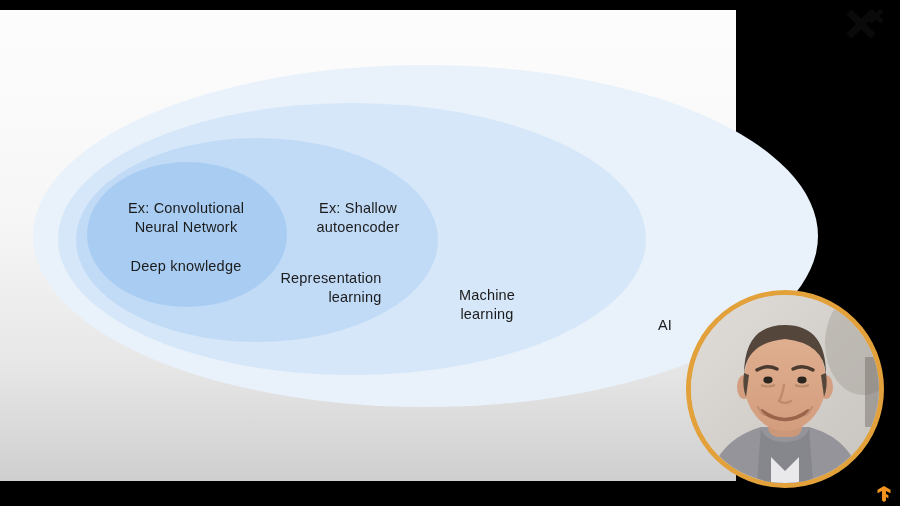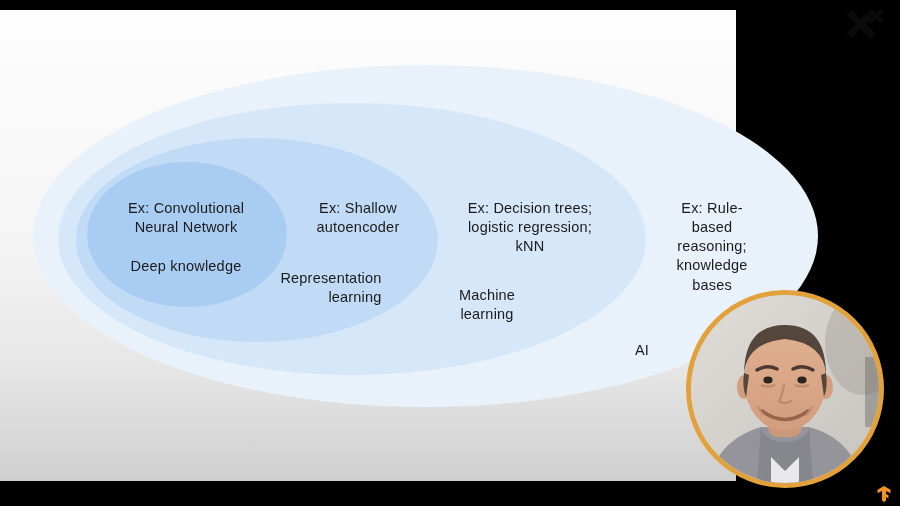--- a/index.html
+++ b/index.html
@@ -27,21 +27,21 @@
     font-size:14.5px;line-height:1.32;color:#1b1b1b;letter-spacing:.2px;
     z-index:2;
   }
   .lbl-ex-dl{left:186px;top:189px;}
   .lbl-dl{left:186px;top:247px;}
   .lbl-ex-rl{left:358px;top:189px;}
   .lbl-rl{left:331px;top:259px;text-align:right;}
   .lbl-ex-ml{left:530px;top:189px;}
   .lbl-ml{left:487px;top:276px;}
   .lbl-ex-ai{left:712px;top:189px;}
-  .lbl-ai{left:642px;top:306px;margin-top:25px;}
+  .lbl-ai{left:665px;top:306px;}
   .channel-logo{position:absolute;right:16px;top:8px;z-index:3;}
   .webcam{
     position:absolute;left:686px;top:290px;width:198px;height:198px;
     box-sizing:border-box;border:5px solid #e2a13b;border-radius:50%;
     overflow:hidden;z-index:6;background:#d6d3cf;
   }
   .webcam svg{display:block;}
   .brand-icon{position:absolute;right:9px;top:486px;z-index:7;}
 </style>
 </head>
@@ -60,29 +60,23 @@
 
     <div class="lbl lbl-ex-dl">Ex: Convolutional
 Neural Network</div>
     <div class="lbl lbl-dl">Deep knowledge</div>
 
     <div class="lbl lbl-ex-rl">Ex: Shallow
 autoencoder</div>
     <div class="lbl lbl-rl">Representation
 learning</div>
 
-    <div class="lbl lbl-ex-ml">Ex: Decision trees;
-logistic regression;
-kNN</div>
     <div class="lbl lbl-ml">Machine
 learning</div>
 
-    <div class="lbl lbl-ex-ai">Ex: Rule-based
-reasoning;
-knowledge bases</div>
     <div class="lbl lbl-ai">AI</div>
   </div>
 
   <div class="channel-logo">
     <svg width="38" height="32" viewBox="0 0 38 32">
       <g stroke="#0a0a0a" stroke-width="7" stroke-linecap="butt" fill="none">
         <line x1="3" y1="4" x2="27" y2="28"></line>
         <line x1="27" y1="4" x2="3" y2="28"></line>
       </g>
       <g stroke="#0a0a0a" stroke-width="4.5" fill="none">

